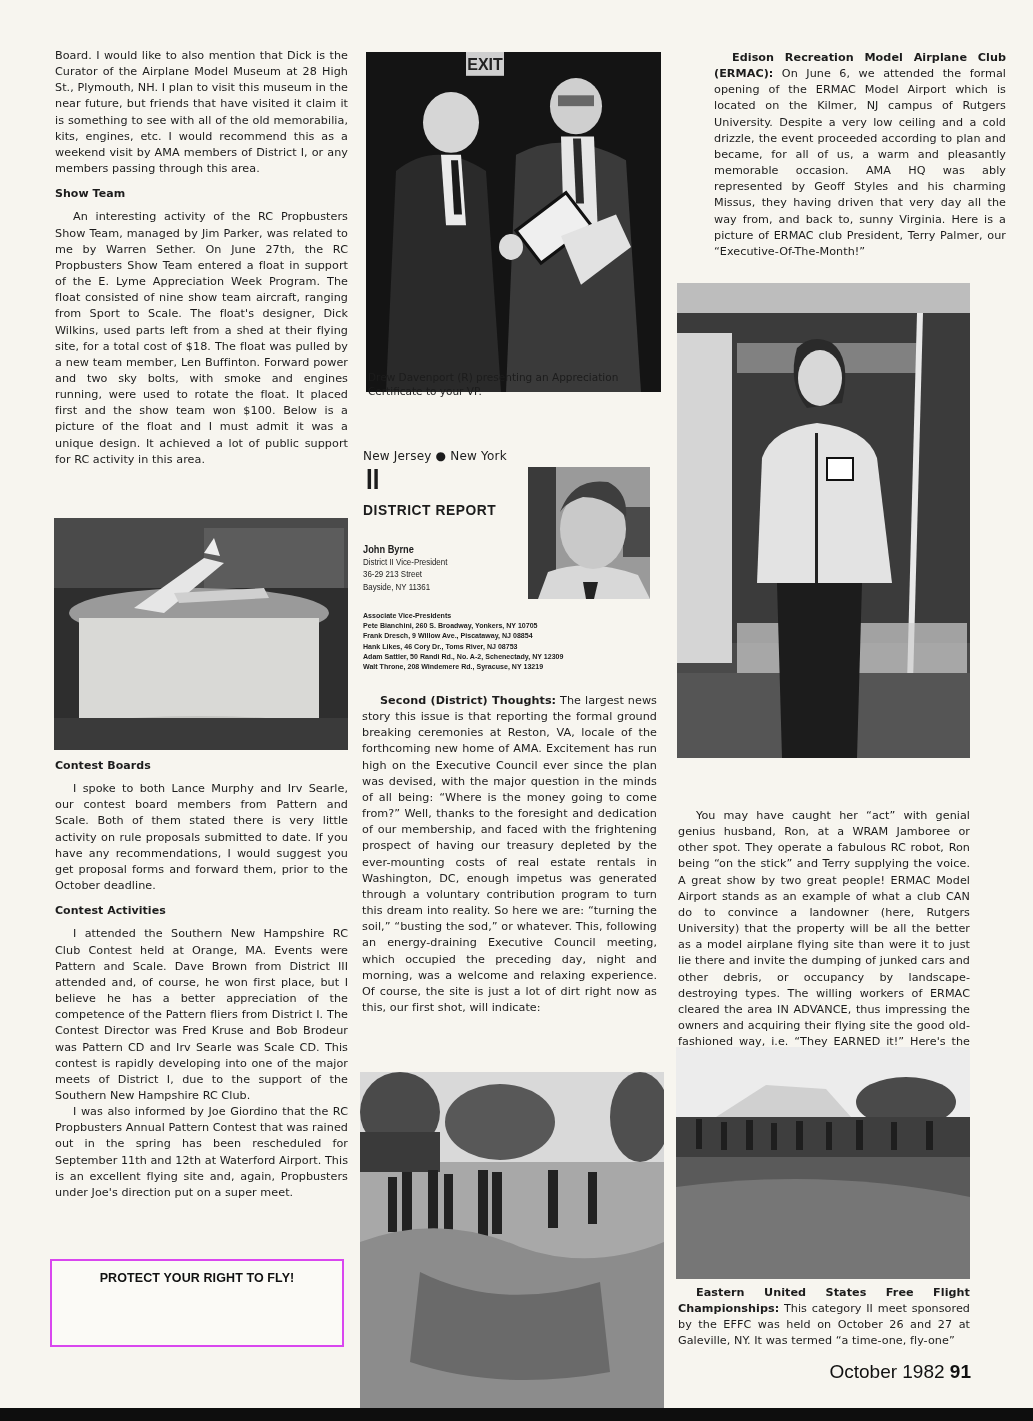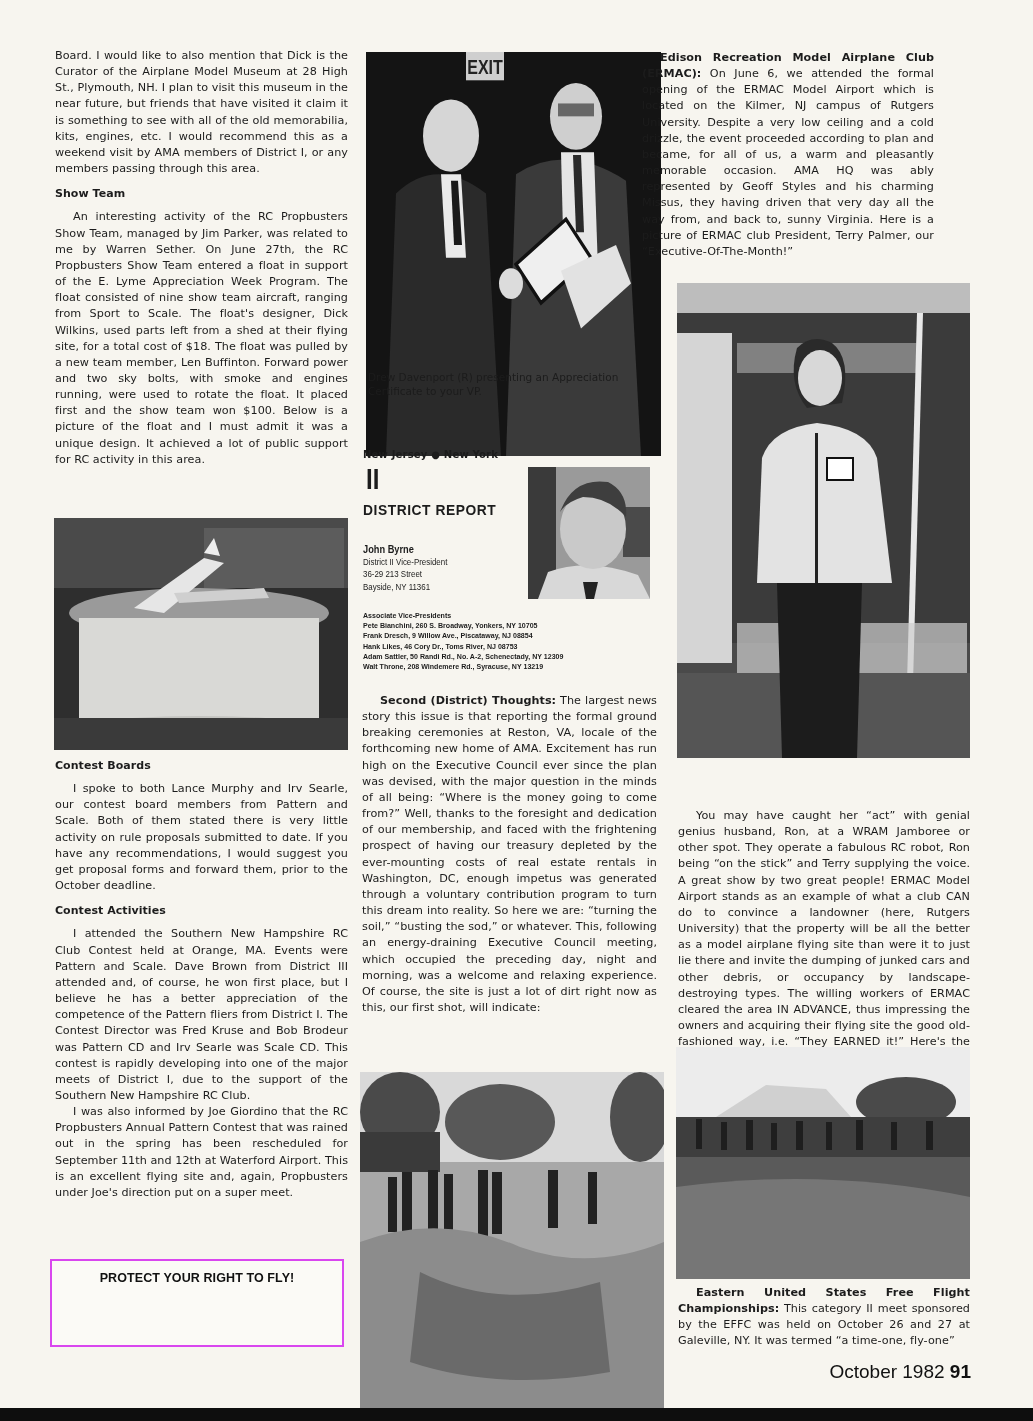--- a/index.html
+++ b/index.html
@@ -12,39 +12,39 @@
   }
   .page-bottom-edge {
     position: absolute; left: 0; top: 1408px; width: 1033px; height: 13px;
     background: #0e0e0e;
   }
   .col { position: absolute; font-size: 11.2px; line-height: 16.15px; text-align: justify; letter-spacing: 0.05px; }
   .col p { margin: 0; }
   .col p.indent { text-indent: 18px; }
   .col1 { left: 55px; top: 48px; width: 293px; }
   .col2 { left: 362px; top: 693px; width: 295px; }
-  .col3a { left: 642px; top: 50px; width: 292px; }
+  .col3a { left: 714px; top: 50px; width: 292px; }
   .col3b { left: 678px; top: 808px; width: 292px; }
   .col3c { left: 678px; top: 1285px; width: 292px; }
   .subhead { font-weight: bold; font-size: 11px; margin: 9px 0 7px 0; }
   .lead { font-weight: bold; }
   .photo {
     position: absolute; overflow: hidden;
     background: #2a2a2a;
   }
   .photo svg { width: 100%; height: 100%; display: block; }
-  .photo-award { left: 366px; top: 52px; width: 295px; height: 404px; background: #151515; }
+  .photo-award { left: 366px; top: 52px; width: 295px; height: 340px; background: #151515; }
   .photo-float { left: 54px; top: 518px; width: 294px; height: 232px; background: #3b3b3b; }
   .photo-portrait { left: 528px; top: 467px; width: 122px; height: 132px; background: #8a8a8a; }
   .photo-terry { left: 677px; top: 283px; width: 293px; height: 475px; background: #505050; }
   .photo-dirt { left: 360px; top: 1072px; width: 304px; height: 340px; background: #9a9a9a; }
   .photo-gang { left: 676px; top: 1047px; width: 294px; height: 232px; background: #6a6a6a; }
   .caption { position: absolute; font-weight: normal; font-size: 10.5px; line-height: 14px; }
   .caption-award { left: 368px; top: 370px; width: 292px; }
-  .region-line { position: absolute; left: 363px; top: 449px; font-size: 10px; font-weight: bold; letter-spacing: 0.2px; }
+  .region-line { position: absolute; left: 363px; top: 449px; font-size: 12px; font-weight: normal; letter-spacing: 0.2px; }
   .district-num { position: absolute; left: 366px; top: 463px; font-size: 30px; font-weight: bold; font-family: "Liberation Sans Narrow", "Liberation Sans", sans-serif; transform: scaleX(0.8); transform-origin: left; line-height: 32px; }
   .district-title { position: absolute; left: 363px; top: 501px; font-size: 15px; font-weight: bold; font-family: "Liberation Sans", sans-serif; letter-spacing: 0.6px; transform: scaleX(0.92); transform-origin: left; }
   .vp-block { position: absolute; left: 363px; top: 543px; font-size: 9px; line-height: 12.5px; font-family: "Liberation Sans", sans-serif; transform: scaleX(0.88); transform-origin: left; }
   .vp-name { font-weight: bold; font-size: 10.5px; }
   .assoc-block { position: absolute; left: 363px; top: 611px; font-size: 7.6px; line-height: 10.2px; font-family: "Liberation Sans", sans-serif; font-weight: bold; white-space: nowrap; transform: scaleX(0.93); transform-origin: left; }
   .assoc-title { font-weight: bold; }
   .safety-box {
     position: absolute; left: 50px; top: 1259px; width: 294px; height: 88px;
     border: 2px solid #d946ef; background: #fbfaf6; text-align: center;
     font-family: "Liberation Sans", sans-serif; color: #111;

